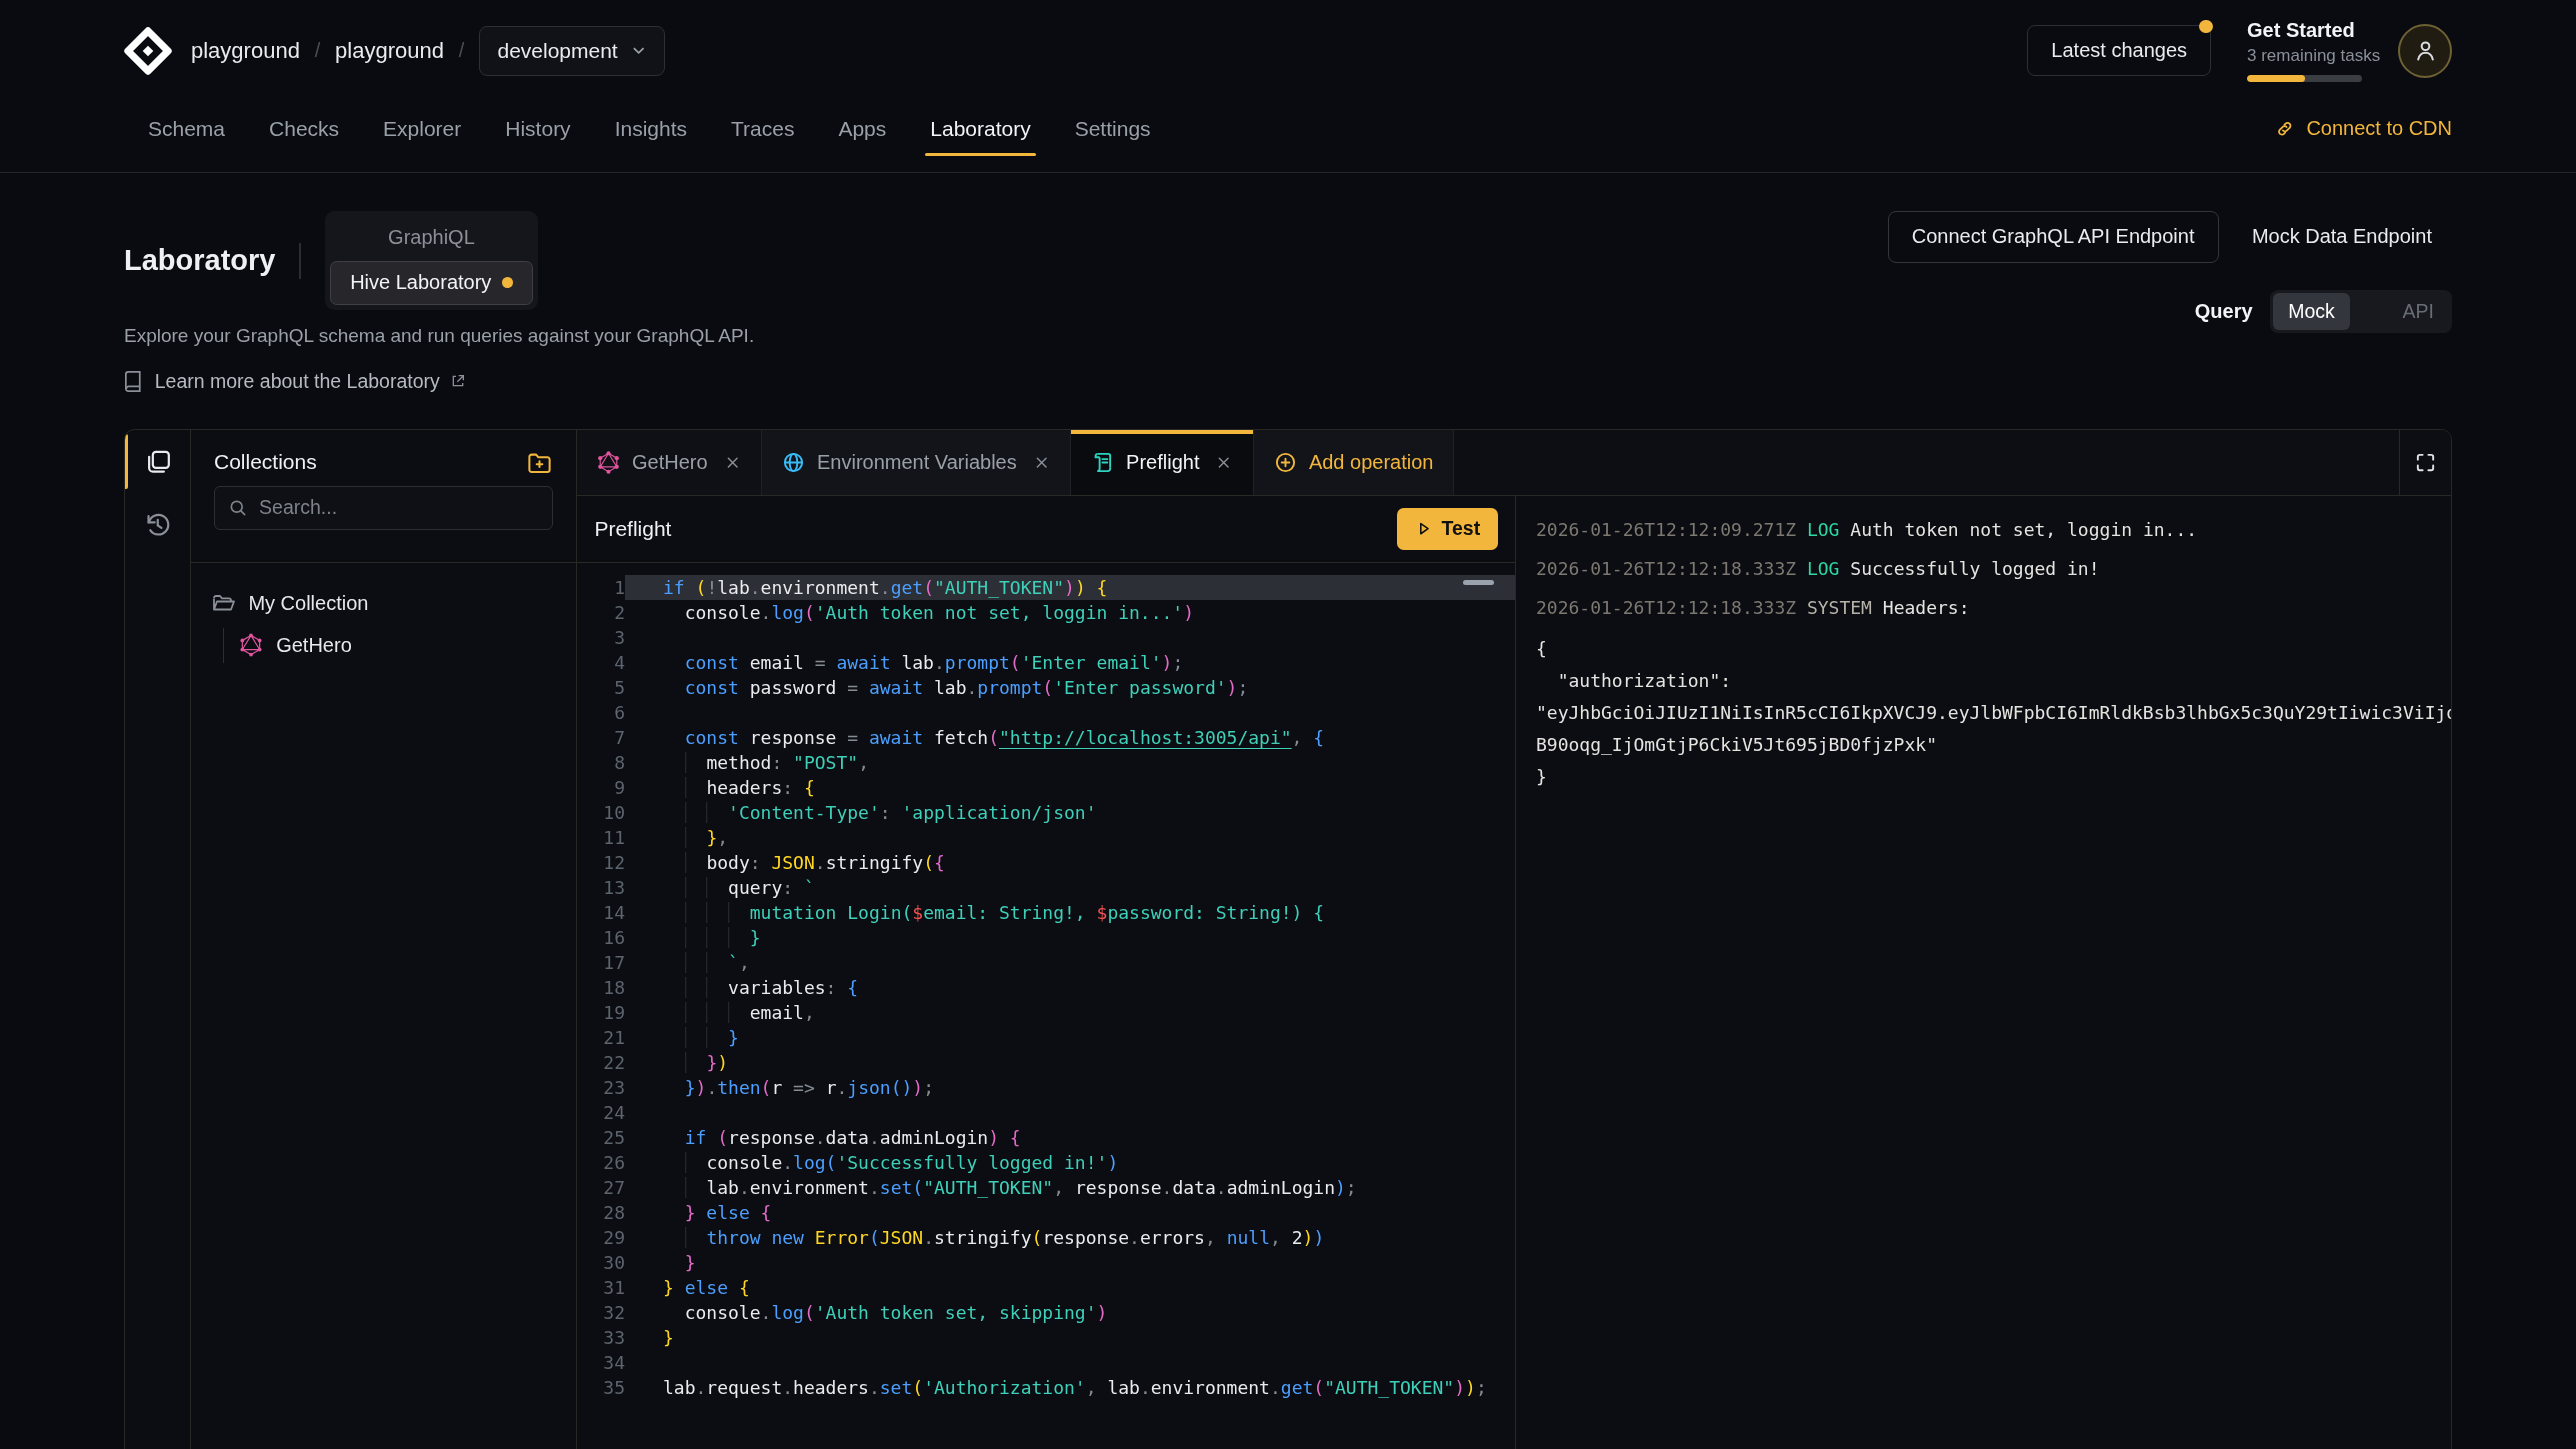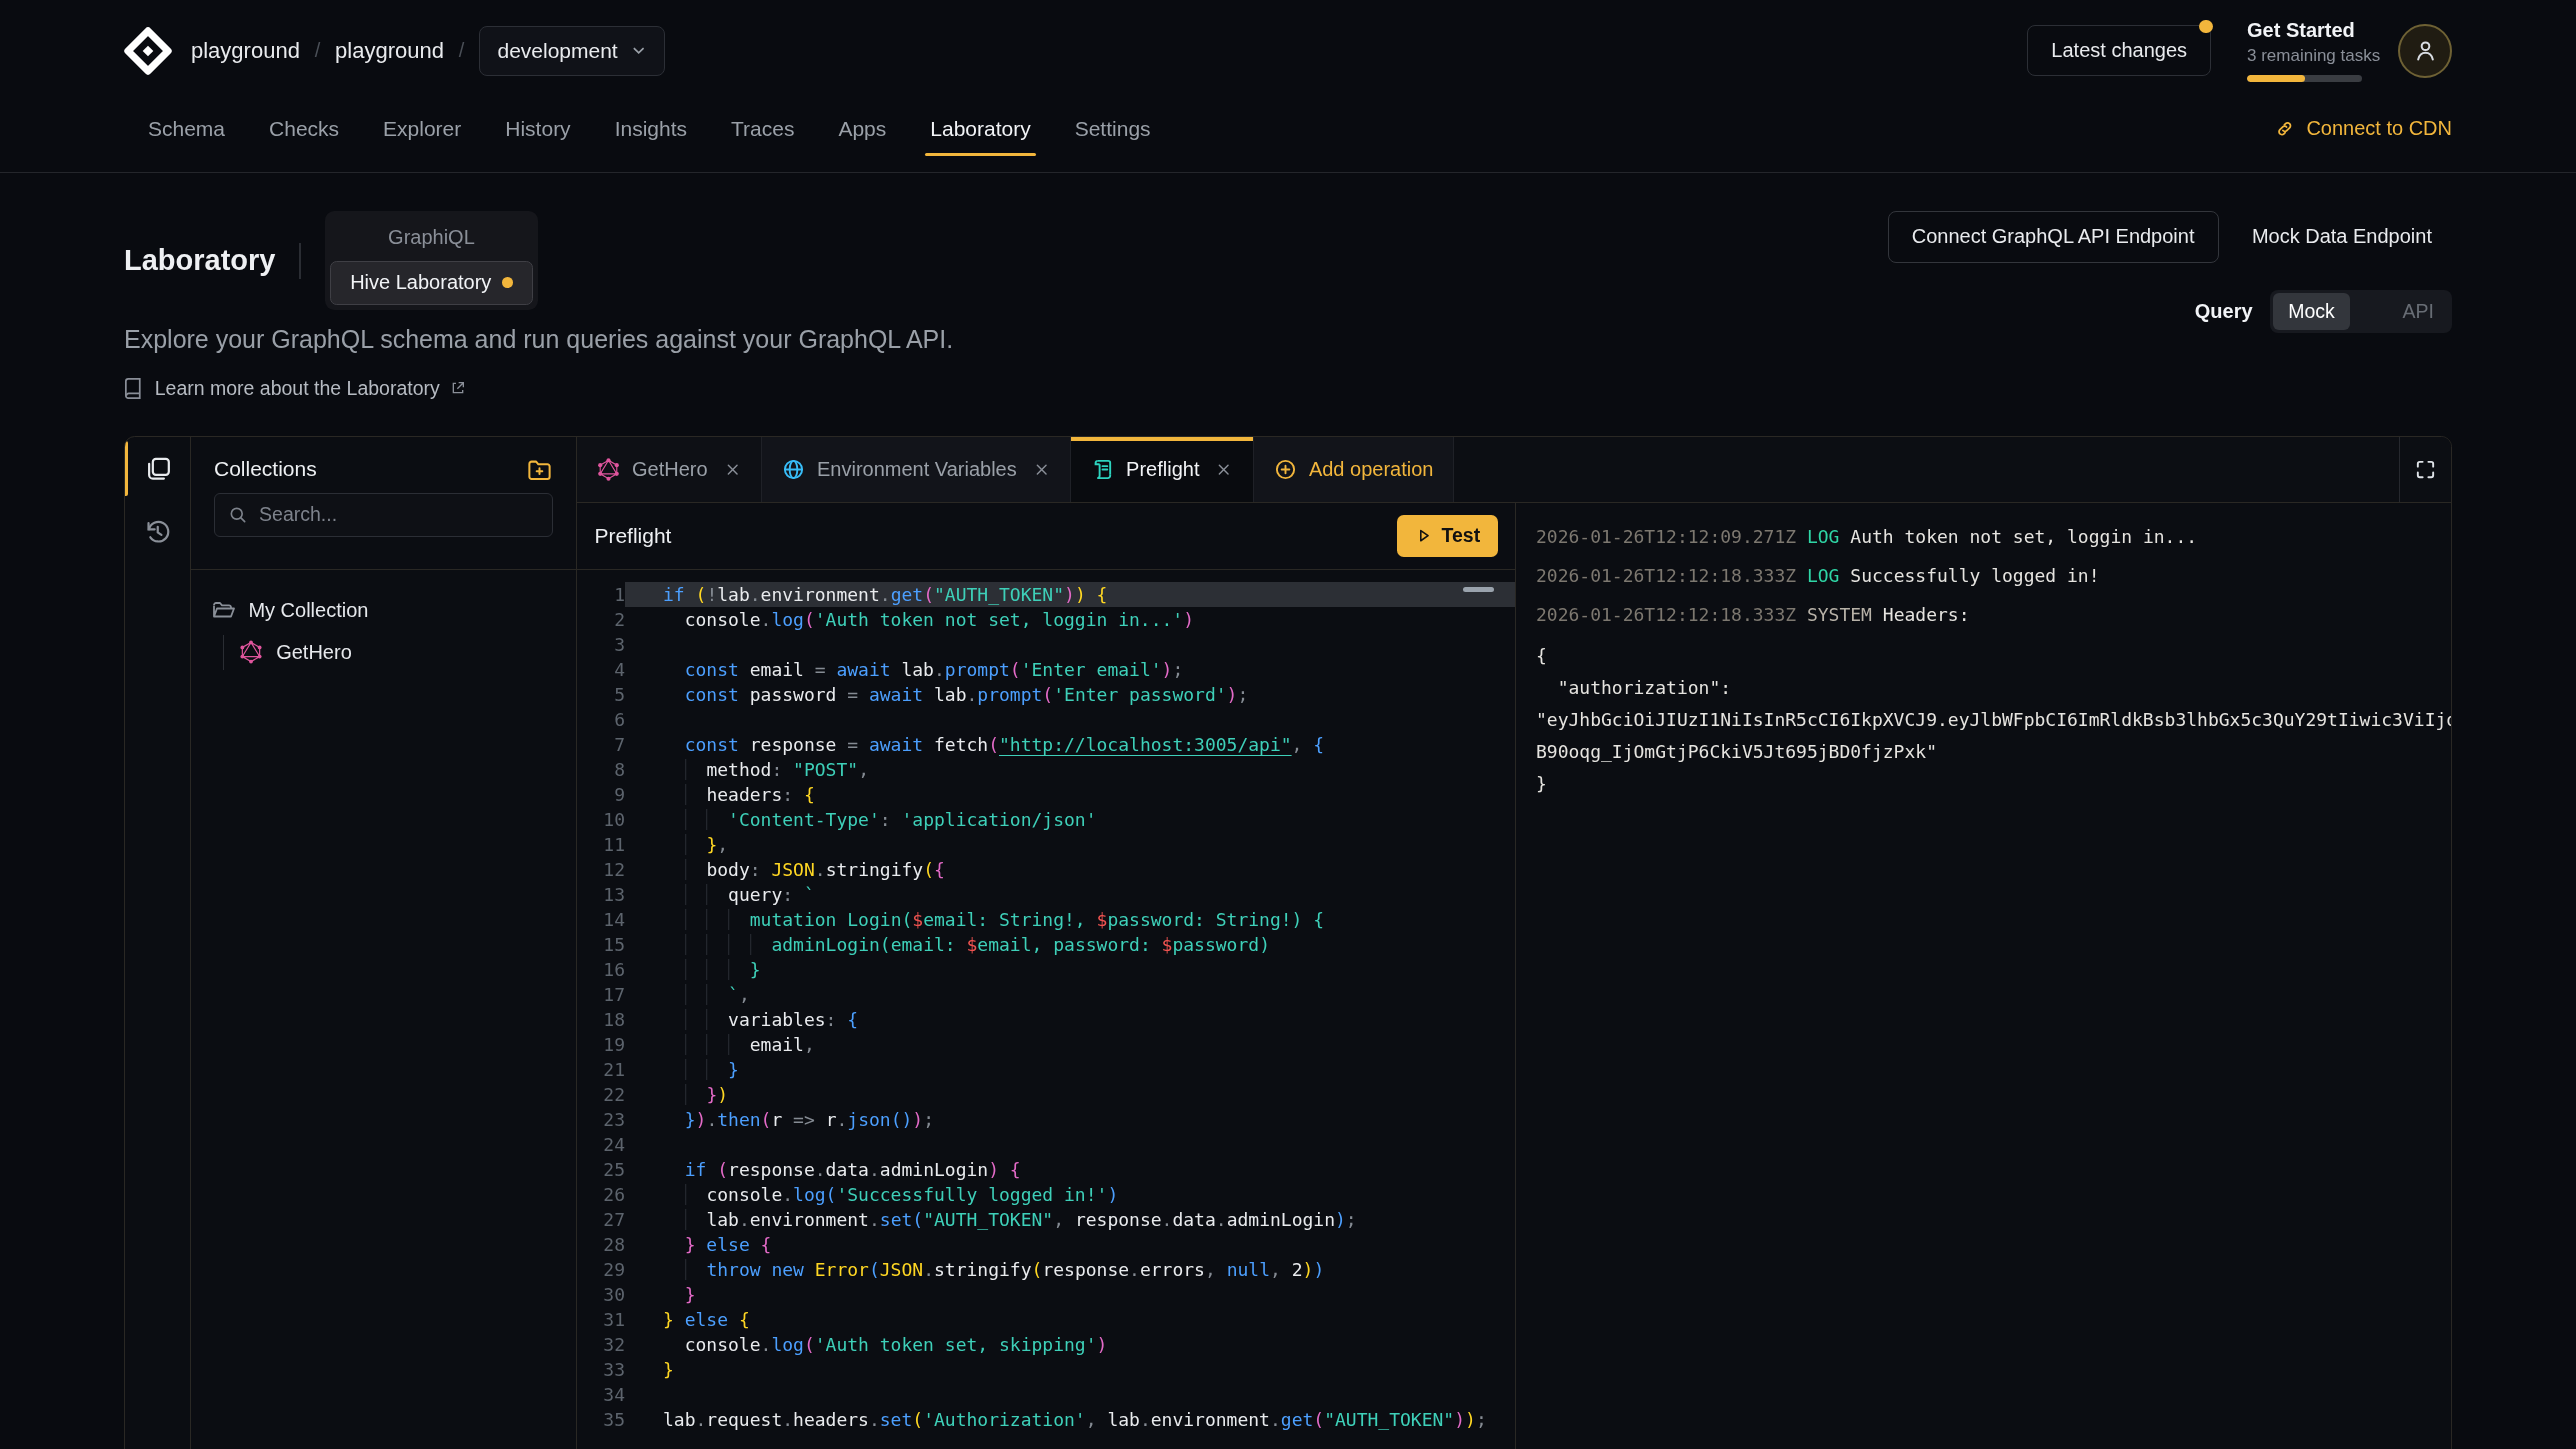--- a/index.html
+++ b/index.html
@@ -35,21 +35,21 @@
   
   .lab { margin:0 124px; padding-top:38px; display:flex; }
   .lab-left {}
   .lab-title-row { display:flex; align-items:center; gap:24px; }
   .lab-title { font-size:29px; font-weight:bold; color:#eef0f3; }
   .lab-vline { width:1.3px; height:36px; background:#2a2d33; }
   .mode-toggle { display:flex; align-items:center; background:#15161b; border-radius:9.4px; padding:5.4px; gap:2.7px;flex-direction:column; }
   .mode-opt { font-size:20px; color:#8a8f98; padding:9.4px 19px; cursor:pointer; }
   .mode-opt.sel { background:#26262b; border:1.3px solid #3f3f45; border-radius:6.7px; color:#f2f4f7; display:flex; align-items:center; gap:10.7px; }
   .mode-opt .dot { width:10.7px; height:10.7px; border-radius:50%; background:#f2b63c; }
-  .lab-desc { margin-top:14.8px; font-size:25px; color:#9aa0a8; }
+  .lab-desc { margin-top:14.8px; font-size:19px; color:#9aa0a8; }
   .learn { margin-top:23px; display:flex; align-items:center; gap:10.7px; color:#b6bbc2; font-size:19.5px; cursor:pointer; }
   .lab-right { margin-left:auto; display:flex; flex-direction:column; align-items:flex-end; gap:27px; }
   .lab-btn-row { display:flex; align-items:center; gap:13.4px;margin-left:32px; }
   .btn-outline { border:1.3px solid #33363c; border-radius:8px; padding:13.4px 23px; font-size:20px; color:#e9ebee; background:transparent; cursor:pointer; }
   .btn-ghost { border:none; background:transparent; padding:13.4px 20px; font-size:20px; color:#e9ebee; cursor:pointer; }
   .query-row { display:flex; align-items:center; gap:17.4px; }
   .query-label { font-size:20px; font-weight:bold; color:#f2f4f7; }
   .seg-group { display:flex; background:#17191f; border-radius:8px; padding:3.4px;gap:38px; }
   .seg { font-size:19.5px; padding:6.7px 14.8px; color:#686d75; border-radius:6px; cursor:pointer; }
   .seg.sel { background:#33363c; color:#ffffff; }
@@ -406,21 +406,20 @@
               <div class="cl"><span class="ln">5</span><span class="cc"><span>  </span><span class="t-kw">const</span><span class="t-txt"> password</span><span class="t-pun"> = </span><span class="t-kw">await</span><span class="t-txt"> lab</span><span class="t-pun">.</span><span class="t-fn">prompt</span><span class="t-b2">(</span><span class="t-str">'Enter password'</span><span class="t-b2">)</span><span class="t-pun">;</span></span></div>
               <div class="cl"><span class="ln">6</span><span class="cc"></span></div>
               <div class="cl"><span class="ln">7</span><span class="cc"><span>  </span><span class="t-kw">const</span><span class="t-txt"> response</span><span class="t-pun"> = </span><span class="t-kw">await</span><span class="t-txt"> fetch</span><span class="t-b2">(</span><span class="t-lnk">"http://localhost:3005/api"</span><span class="t-pun">, </span><span class="t-b3">{</span></span></div>
               <div class="cl"><span class="ln">8</span><span class="cc"><span>  </span><span class="g">  </span><span class="t-txt">method</span><span class="t-pun">: </span><span class="t-str">"POST"</span><span class="t-pun">,</span></span></div>
               <div class="cl"><span class="ln">9</span><span class="cc"><span>  </span><span class="g">  </span><span class="t-txt">headers</span><span class="t-pun">: </span><span class="t-b1">{</span></span></div>
               <div class="cl"><span class="ln">10</span><span class="cc"><span>  </span><span class="g">  </span><span class="g">  </span><span class="t-str">'Content-Type'</span><span class="t-pun">: </span><span class="t-str">'application/json'</span></span></div>
               <div class="cl"><span class="ln">11</span><span class="cc"><span>  </span><span class="g">  </span><span class="t-b1">}</span><span class="t-pun">,</span></span></div>
               <div class="cl"><span class="ln">12</span><span class="cc"><span>  </span><span class="g">  </span><span class="t-txt">body</span><span class="t-pun">: </span><span class="t-cls">JSON</span><span class="t-pun">.</span><span class="t-txt">stringify</span><span class="t-b1">(</span><span class="t-b2">{</span></span></div>
               <div class="cl"><span class="ln">13</span><span class="cc"><span>  </span><span class="g">  </span><span class="g">  </span><span class="t-txt">query</span><span class="t-pun">: </span><span class="t-str">`</span></span></div>
               <div class="cl"><span class="ln">14</span><span class="cc"><span>  </span><span class="g">  </span><span class="g">  </span><span class="g">  </span><span class="t-gql">mutation Login(</span><span class="t-dol">$</span><span class="t-gql">email: String!, </span><span class="t-dol">$</span><span class="t-gql">password: String!) {</span></span></div>
-              <div class="cl"><span class="ln">15</span><span class="cc"><span>  </span><span class="g">  </span><span class="g">  </span><span class="g">  </span><span class="g">  </span><span class="t-gql">adminLogin(email: </span><span class="t-dol">$</span><span class="t-gql">email, password: </span><span class="t-dol">$</span><span class="t-gql">password)</span></span></div>
               <div class="cl"><span class="ln">16</span><span class="cc"><span>  </span><span class="g">  </span><span class="g">  </span><span class="g">  </span><span class="t-gql">}</span></span></div>
               <div class="cl"><span class="ln">17</span><span class="cc"><span>  </span><span class="g">  </span><span class="g">  </span><span class="t-str">`</span><span class="t-pun">,</span></span></div>
               <div class="cl"><span class="ln">18</span><span class="cc"><span>  </span><span class="g">  </span><span class="g">  </span><span class="t-txt">variables</span><span class="t-pun">: </span><span class="t-b3">{</span></span></div>
               <div class="cl"><span class="ln">19</span><span class="cc"><span>  </span><span class="g">  </span><span class="g">  </span><span class="g">  </span><span class="t-txt">email</span><span class="t-pun">,</span></span></div>
               <div class="cl"><span class="ln">21</span><span class="cc"><span>  </span><span class="g">  </span><span class="g">  </span><span class="t-b3">}</span></span></div>
               <div class="cl"><span class="ln">22</span><span class="cc"><span>  </span><span class="g">  </span><span class="t-b2">}</span><span class="t-b1">)</span></span></div>
               <div class="cl"><span class="ln">23</span><span class="cc"><span>  </span><span class="t-b3">}</span><span class="t-b2">)</span><span class="t-pun">.</span><span class="t-fn">then</span><span class="t-b2">(</span><span class="t-txt">r</span><span class="t-pun"> =&gt; </span><span class="t-txt">r</span><span class="t-pun">.</span><span class="t-fn">json</span><span class="t-b3">(</span><span class="t-b3">)</span><span class="t-b2">)</span><span class="t-pun">;</span></span></div>
               <div class="cl"><span class="ln">24</span><span class="cc"></span></div>
               <div class="cl"><span class="ln">25</span><span class="cc"><span>  </span><span class="t-kw">if</span><span class="t-b2"> (</span><span class="t-txt">response</span><span class="t-pun">.</span><span class="t-txt">data</span><span class="t-pun">.</span><span class="t-txt">adminLogin</span><span class="t-b2">)</span><span class="t-b2"> {</span></span></div>
               <div class="cl"><span class="ln">26</span><span class="cc"><span>  </span><span class="g">  </span><span class="t-txt">console</span><span class="t-pun">.</span><span class="t-fn">log</span><span class="t-b3">(</span><span class="t-str">'Successfully logged in!'</span><span class="t-b3">)</span></span></div>

